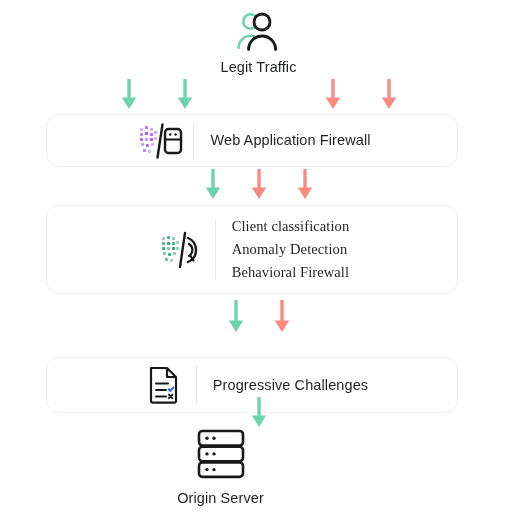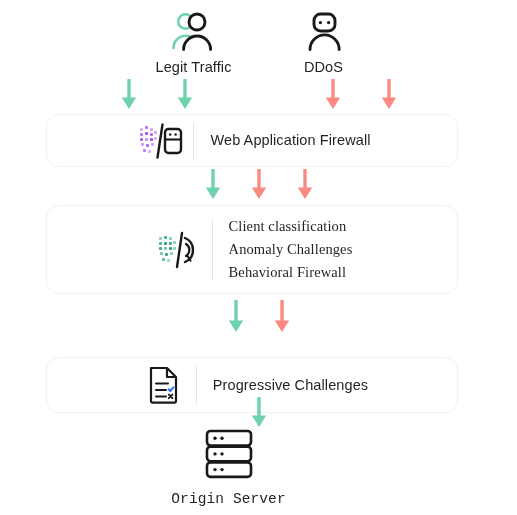--- a/index.html
+++ b/index.html
@@ -113,26 +113,25 @@
   #card-waf { top: 114px; height: 53px; }
   #card-detection { top: 205px; height: 89px; }
   #card-challenges { top: 357px; height: 56px; }
 
   #card-detection .card-divider { margin: 4px 16px 4px 4px; }
 
   
   .origin {
     position: absolute;
     top: 428px;
-    left: 8px;
+    left: 0;
     width: 441px;
     display: flex;
     flex-direction: column;
     align-items: center;
-    font-family: Liberation Mono, monospace;
   }
   .origin-label {
     margin-top: 6px;
     font-size: 14.5px;
     color: #1f2124;
     letter-spacing: 0.1px;
   }
 </style>
 </head>
 <body>
@@ -150,31 +149,20 @@
 
           <circle cx="32" cy="14" r="9.1" fill="#ffffff"></circle>
           <path d="M17.5 41.5 a14.6 14.6 0 0 1 29.2 0 z" fill="#ffffff"></path>
           <circle cx="32" cy="14" r="8" fill="none" stroke="#19191b" stroke-width="2.9"></circle>
           <path d="M18.6 41.5 a13.5 13.5 0 0 1 27 0" fill="none" stroke="#19191b" stroke-width="2.9" stroke-linecap="round"></path>
         </svg>
       </div>
       <div class="source-label">Legit Traffic</div>
     </div>
 
-    <div class="source">
-      <div class="source-icon">
-        <svg width="58" height="48" viewBox="0 0 58 48" aria-hidden="true">
-          <rect x="19" y="6" width="21" height="17" rx="6.5" fill="none" stroke="#19191b" stroke-width="2.9"></rect>
-          <circle cx="25.4" cy="14.6" r="1.65" fill="#19191b"></circle>
-          <circle cx="33.6" cy="14.6" r="1.65" fill="#19191b"></circle>
-          <path d="M15 41.5 a14.6 14.6 0 0 1 29.2 0" fill="none" stroke="#19191b" stroke-width="2.9" stroke-linecap="round"></path>
-        </svg>
-      </div>
-      <div class="source-label">DDoS</div>
-    </div>
 
   </div>
 
   <div class="arrow-band" style="top:78px; height:34px; gap:36px;">
     <svg class="arrow" width="20" height="32" viewBox="0 0 20 32">
       <path d="M10 1 V20" stroke="#6ed3ac" stroke-width="3.4" stroke-linecap="round" fill="none"></path>
       <path d="M2.8 18.5 L10 30 L17.2 18.5 Z" fill="#6ed3ac"></path>
     </svg>
     <svg class="arrow" width="20" height="32" viewBox="0 0 20 32">
       <path d="M10 1 V20" stroke="#6ed3ac" stroke-width="3.4" stroke-linecap="round" fill="none"></path>
@@ -264,21 +252,21 @@
           </g>
           <path d="M25 3 L20 37" stroke="#19191b" stroke-width="2.4" stroke-linecap="round" fill="none"></path>
           <path d="M28 8 a13 13 0 0 1 0 24" fill="none" stroke="#19191b" stroke-width="2.4" stroke-linecap="round"></path>
           <path d="M29 14 a7 7 0 0 1 0 12" fill="none" stroke="#19191b" stroke-width="2.2" stroke-linecap="round"></path>
           <path d="M30.5 26 L33.5 30.5" stroke="#19191b" stroke-width="2.2" stroke-linecap="round" fill="none"></path>
         </svg>
       </div>
       <div class="card-divider"></div>
       <div class="card-text card-text-list">
         <span>Client classification</span>
-        <span>Anomaly Challenges</span>
+        <span>Anomaly Detection</span>
         <span>Behavioral Firewall</span>
       </div>
     </div>
   </div>
 
   <div class="arrow-band" style="top:299px; height:36px; gap:26px;">
     <svg class="arrow" width="20" height="34" viewBox="0 0 20 34">
       <path d="M10 1 V22" stroke="#6ed3ac" stroke-width="3.4" stroke-linecap="round" fill="none"></path>
       <path d="M2.8 20.5 L10 32 L17.2 20.5 Z" fill="#6ed3ac"></path>
     </svg>

